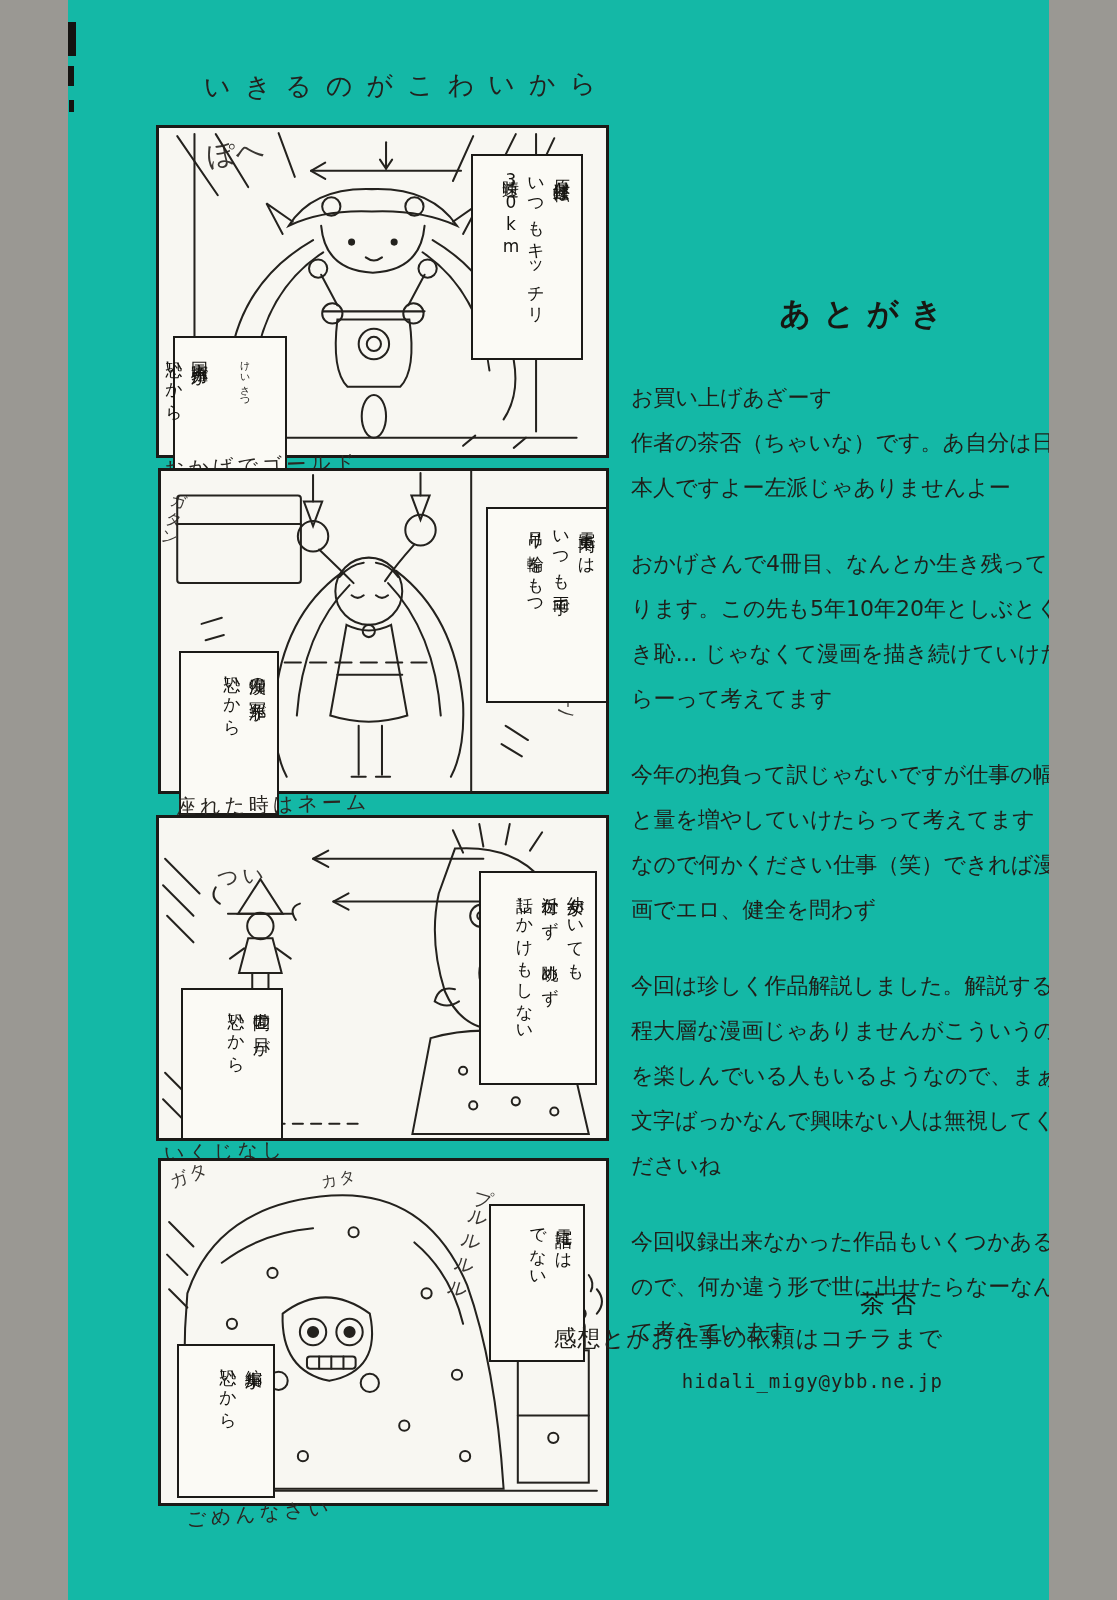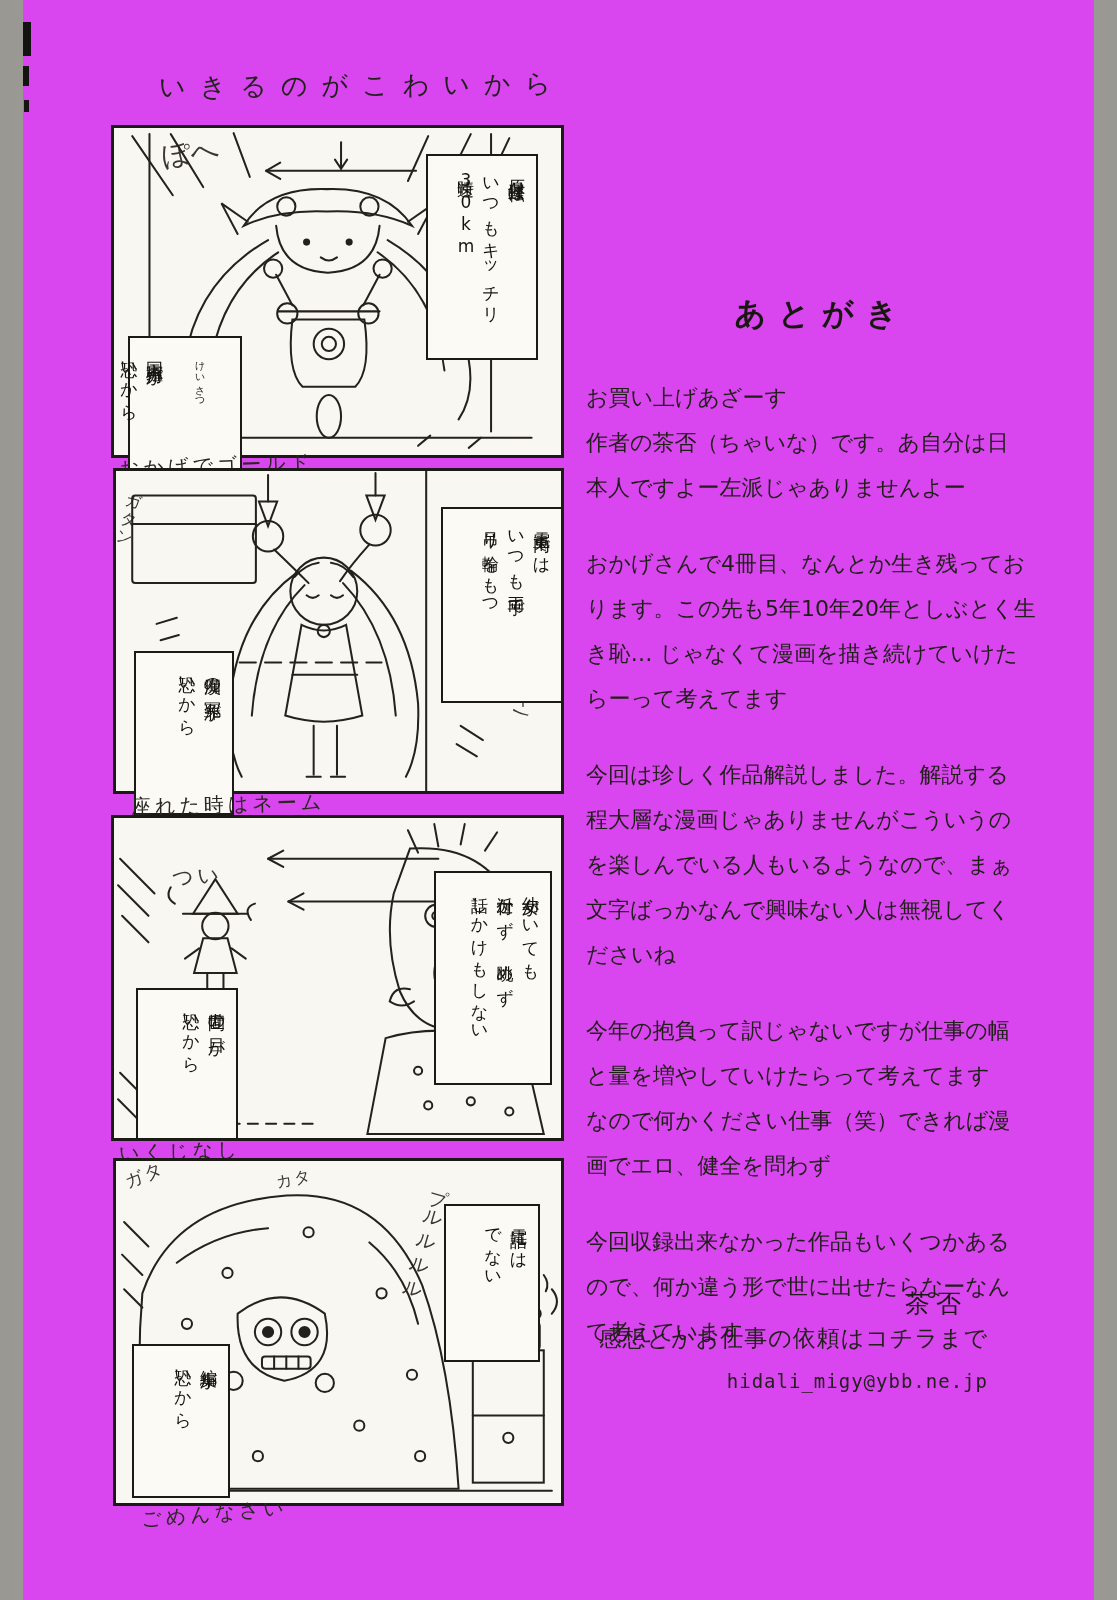--- a/index.html
+++ b/index.html
@@ -1,18 +1,18 @@
 <!DOCTYPE html>
 <html><head>
 <meta charset="utf-8">
 <style>
   html,body { margin:0; padding:0; background:#9a9893; }
   .page {
-    position:relative; width:1071px; height:1600px; margin:0 auto;
-    background:#d946ef; color:#1d1c1a;
+    position:relative; width:981px; height:1600px; margin:0 auto;
+    background:#14b8a6; color:#1d1c1a;
     font-family:"DejaVu Sans", sans-serif; overflow:hidden;
   }
   .scan-edge { position:absolute; background:#141311; }
 
   .page-title {
     position:absolute; left:136px; top:68px;
     font-size:26px; letter-spacing:14px; color:#23211e;
     transform:rotate(-0.5deg); white-space:nowrap;
   }
 
@@ -290,29 +290,29 @@
 
   <div class="afterword">
     <h1 class="aw-title">あとがき</h1>
     <p class="aw-p">お買い上げあざーす
 作者の茶否（ちゃいな）です。あ自分は日
 本人ですよー左派じゃありませんよー</p>
     <p class="aw-p">おかげさんで4冊目、なんとか生き残ってお
 ります。この先も5年10年20年としぶとく生
 き恥… じゃなくて漫画を描き続けていけた
 らーって考えてます</p>
+    <p class="aw-p">今年の抱負って訳じゃないですが仕事の幅
+と量を増やしていけたらって考えてます
+なので何かください仕事（笑）できれば漫
+画でエロ、健全を問わず</p>
     <p class="aw-p">今回は珍しく作品解説しました。解説する
 程大層な漫画じゃありませんがこういうの
 を楽しんでいる人もいるようなので、まぁ
 文字ばっかなんで興味ない人は無視してく
 ださいね</p>
-    <p class="aw-p">今年の抱負って訳じゃないですが仕事の幅
-と量を増やしていけたらって考えてます
-なので何かください仕事（笑）できれば漫
-画でエロ、健全を問わず</p>
     <p class="aw-p">今回収録出来なかった作品もいくつかある
 ので、何か違う形で世に出せたらなーなん
 て考えています</p>
   </div>
 
   <div class="signature">茶否</div>
 
   <div class="contact">
     <div class="contact-label">感想とかお仕事の依頼はコチラまで</div>
     <div class="email">hidali_migy@ybb.ne.jp</div>

